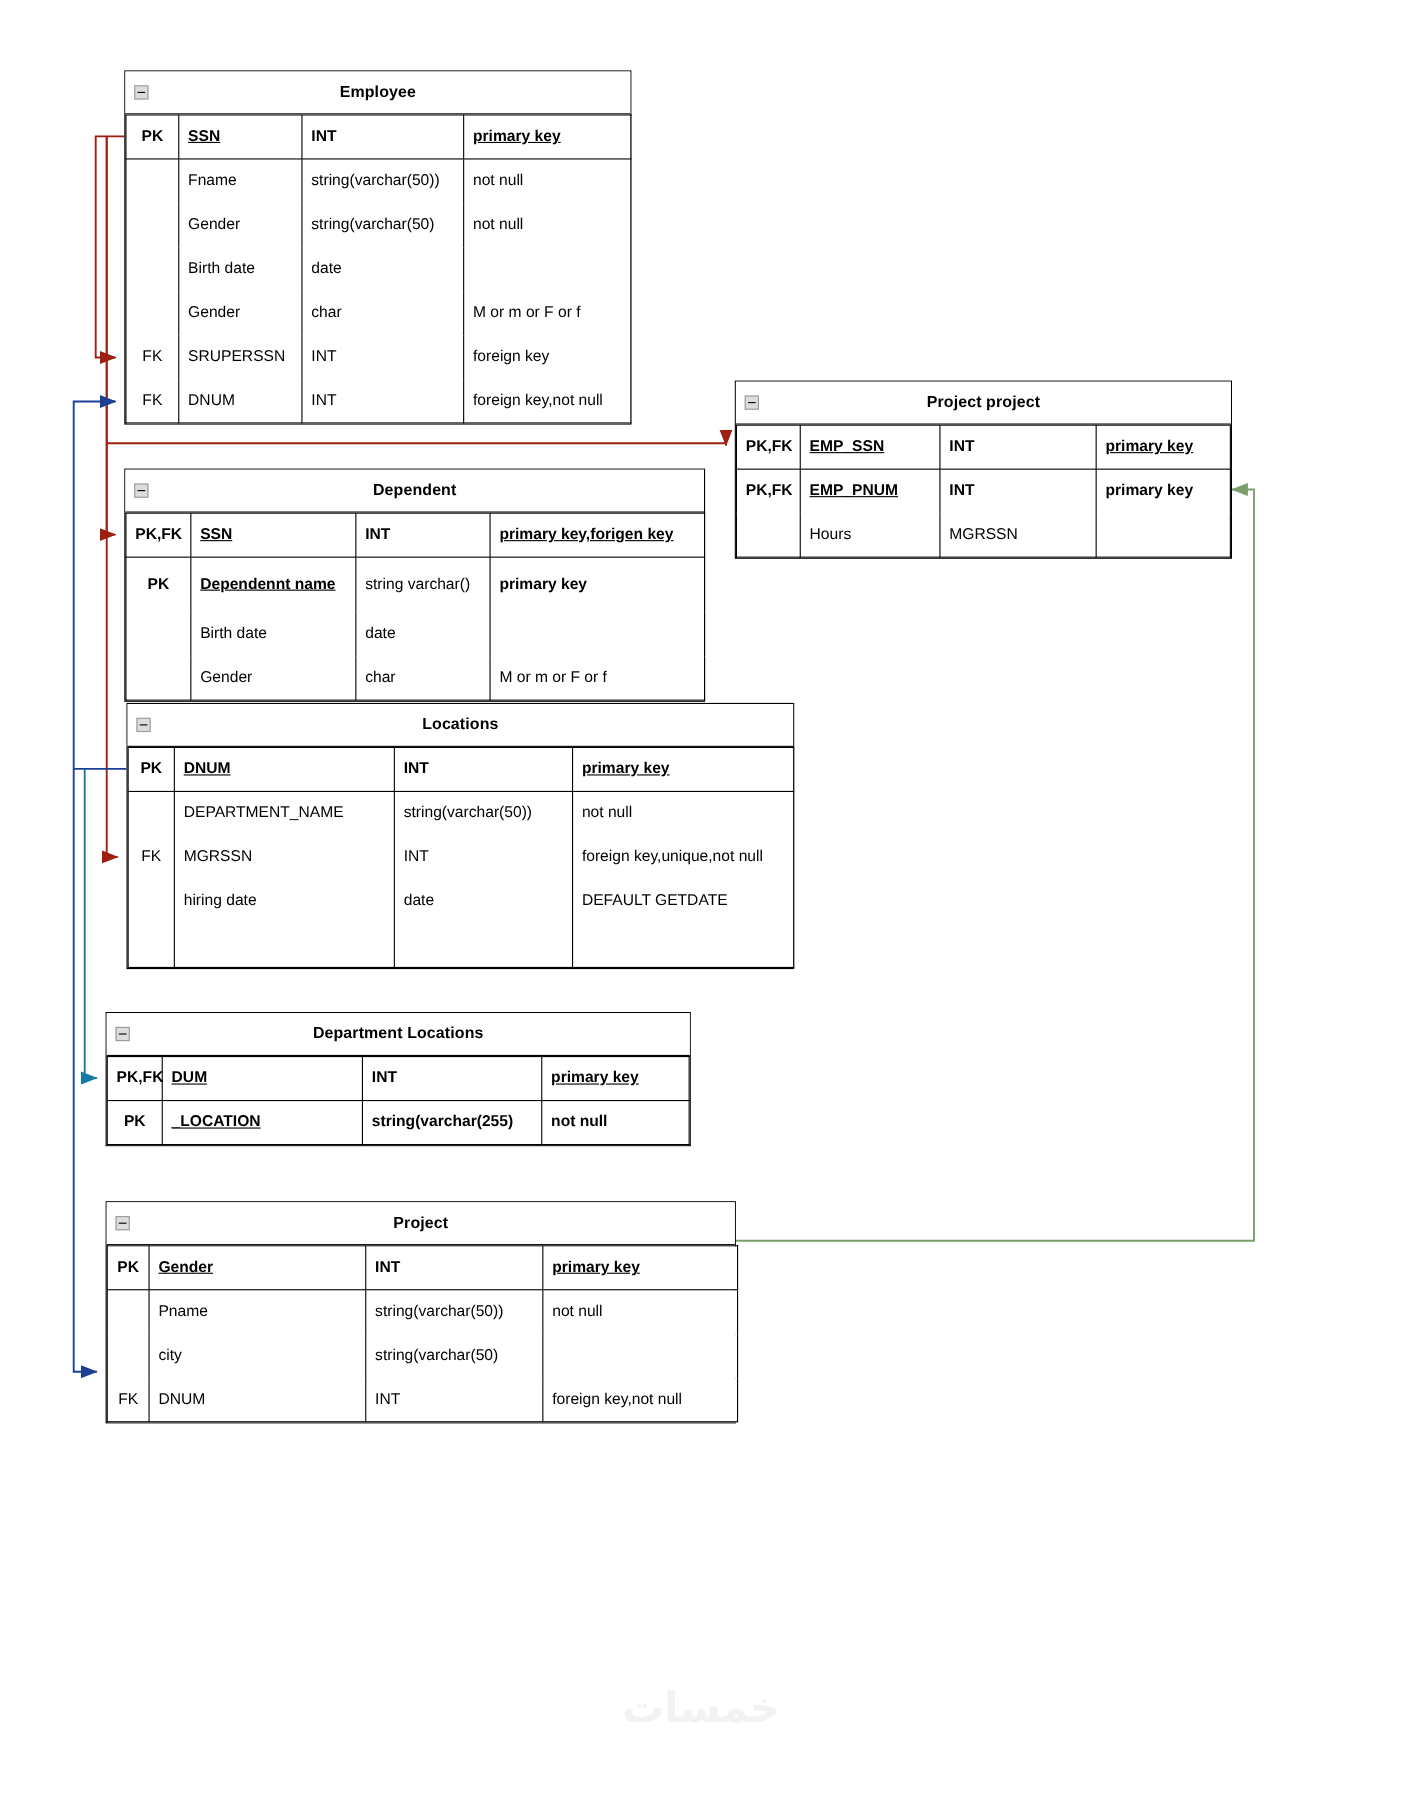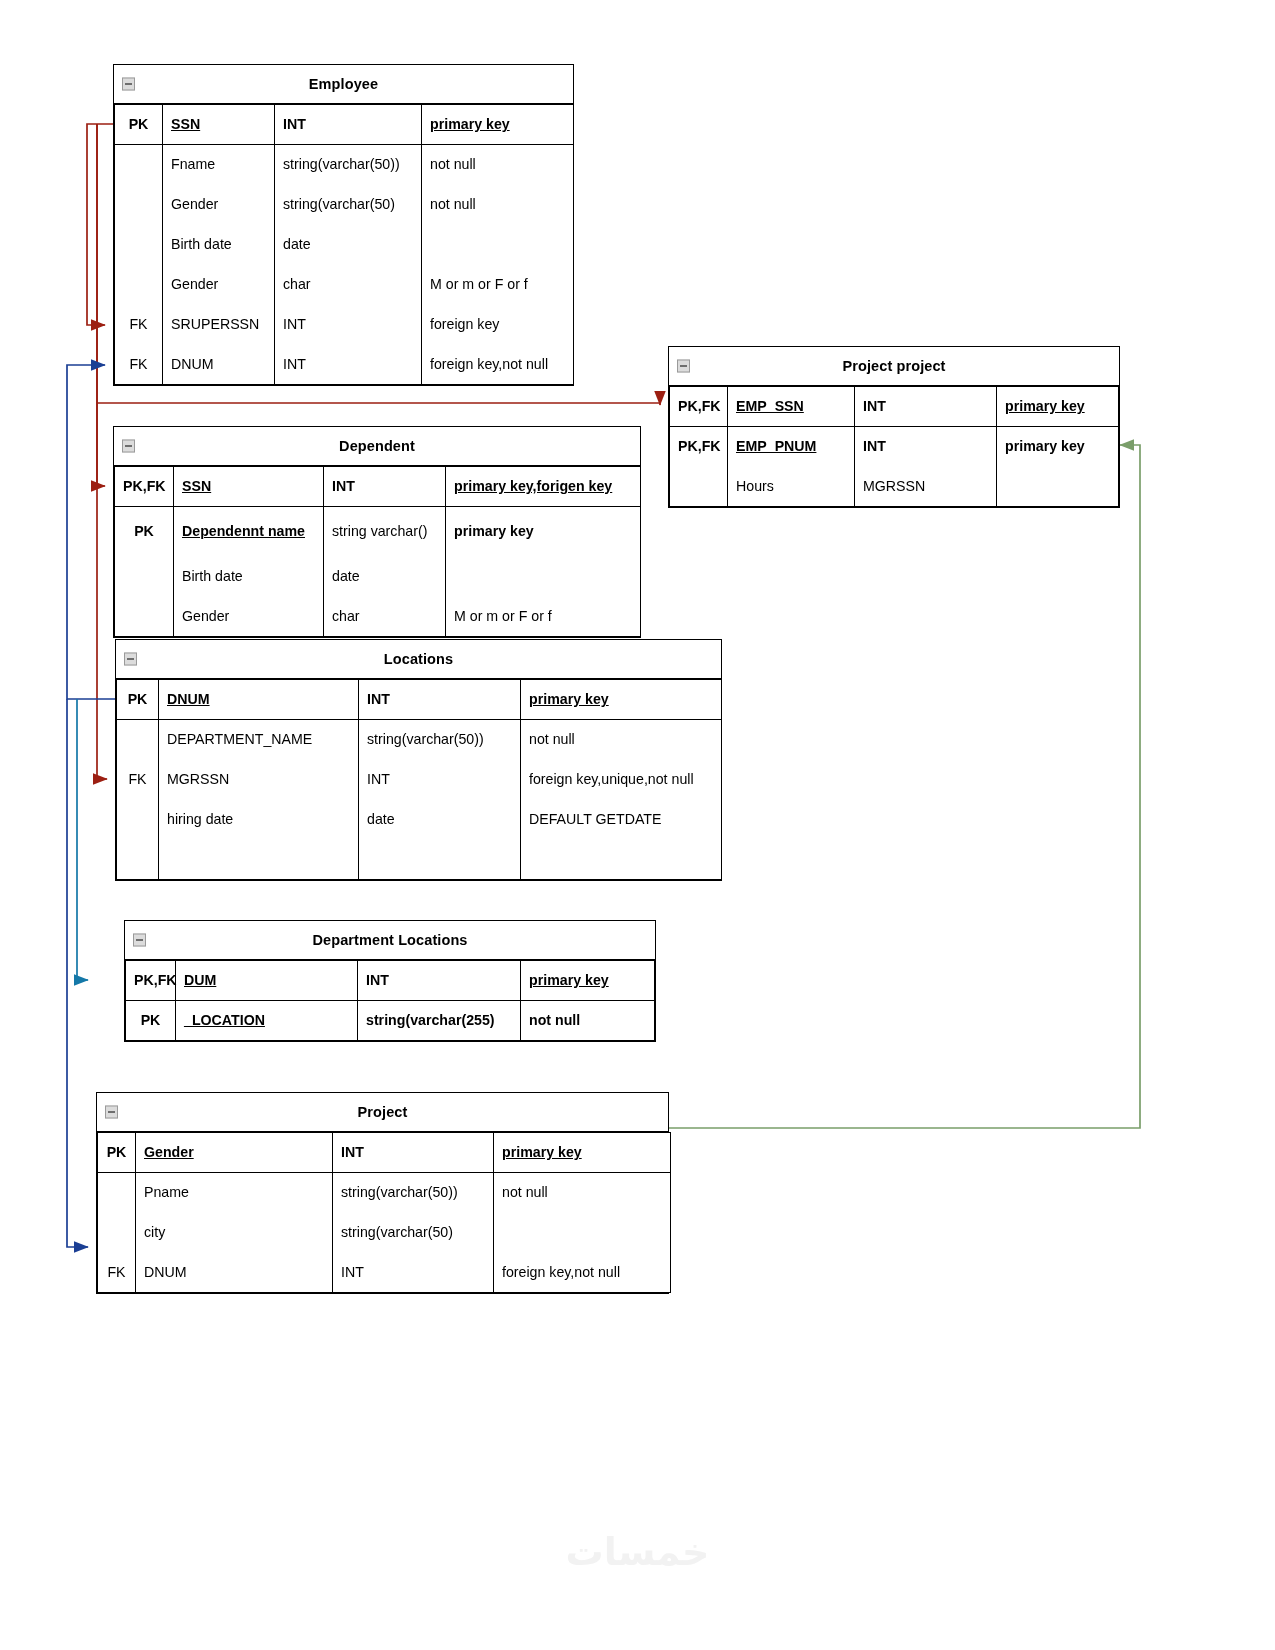--- a/index.html
+++ b/index.html
@@ -351,21 +351,21 @@
       <tr style="height:40px;">
         <td class="nb-top"></td>
         <td class="nb-top"></td>
         <td class="nb-top"></td>
         <td class="nb-top"></td>
       </tr>
     </tbody>
       </table>
   </div>
 
-  <div class="entity" style="left:96px; top:920px; width:532px;margin-left:28px;">
+  <div class="entity" style="left:96px; top:920px; width:532px;">
     <div class="ent-title">
       <span class="collapse-box">
           <span class="minus"></span>
         </span>
       <span class="title-text">Department Locations</span>
     </div>
     <table class="ent-tbl">
       <colgroup>
           <col style="width:50px">
           <col style="width:182px">

